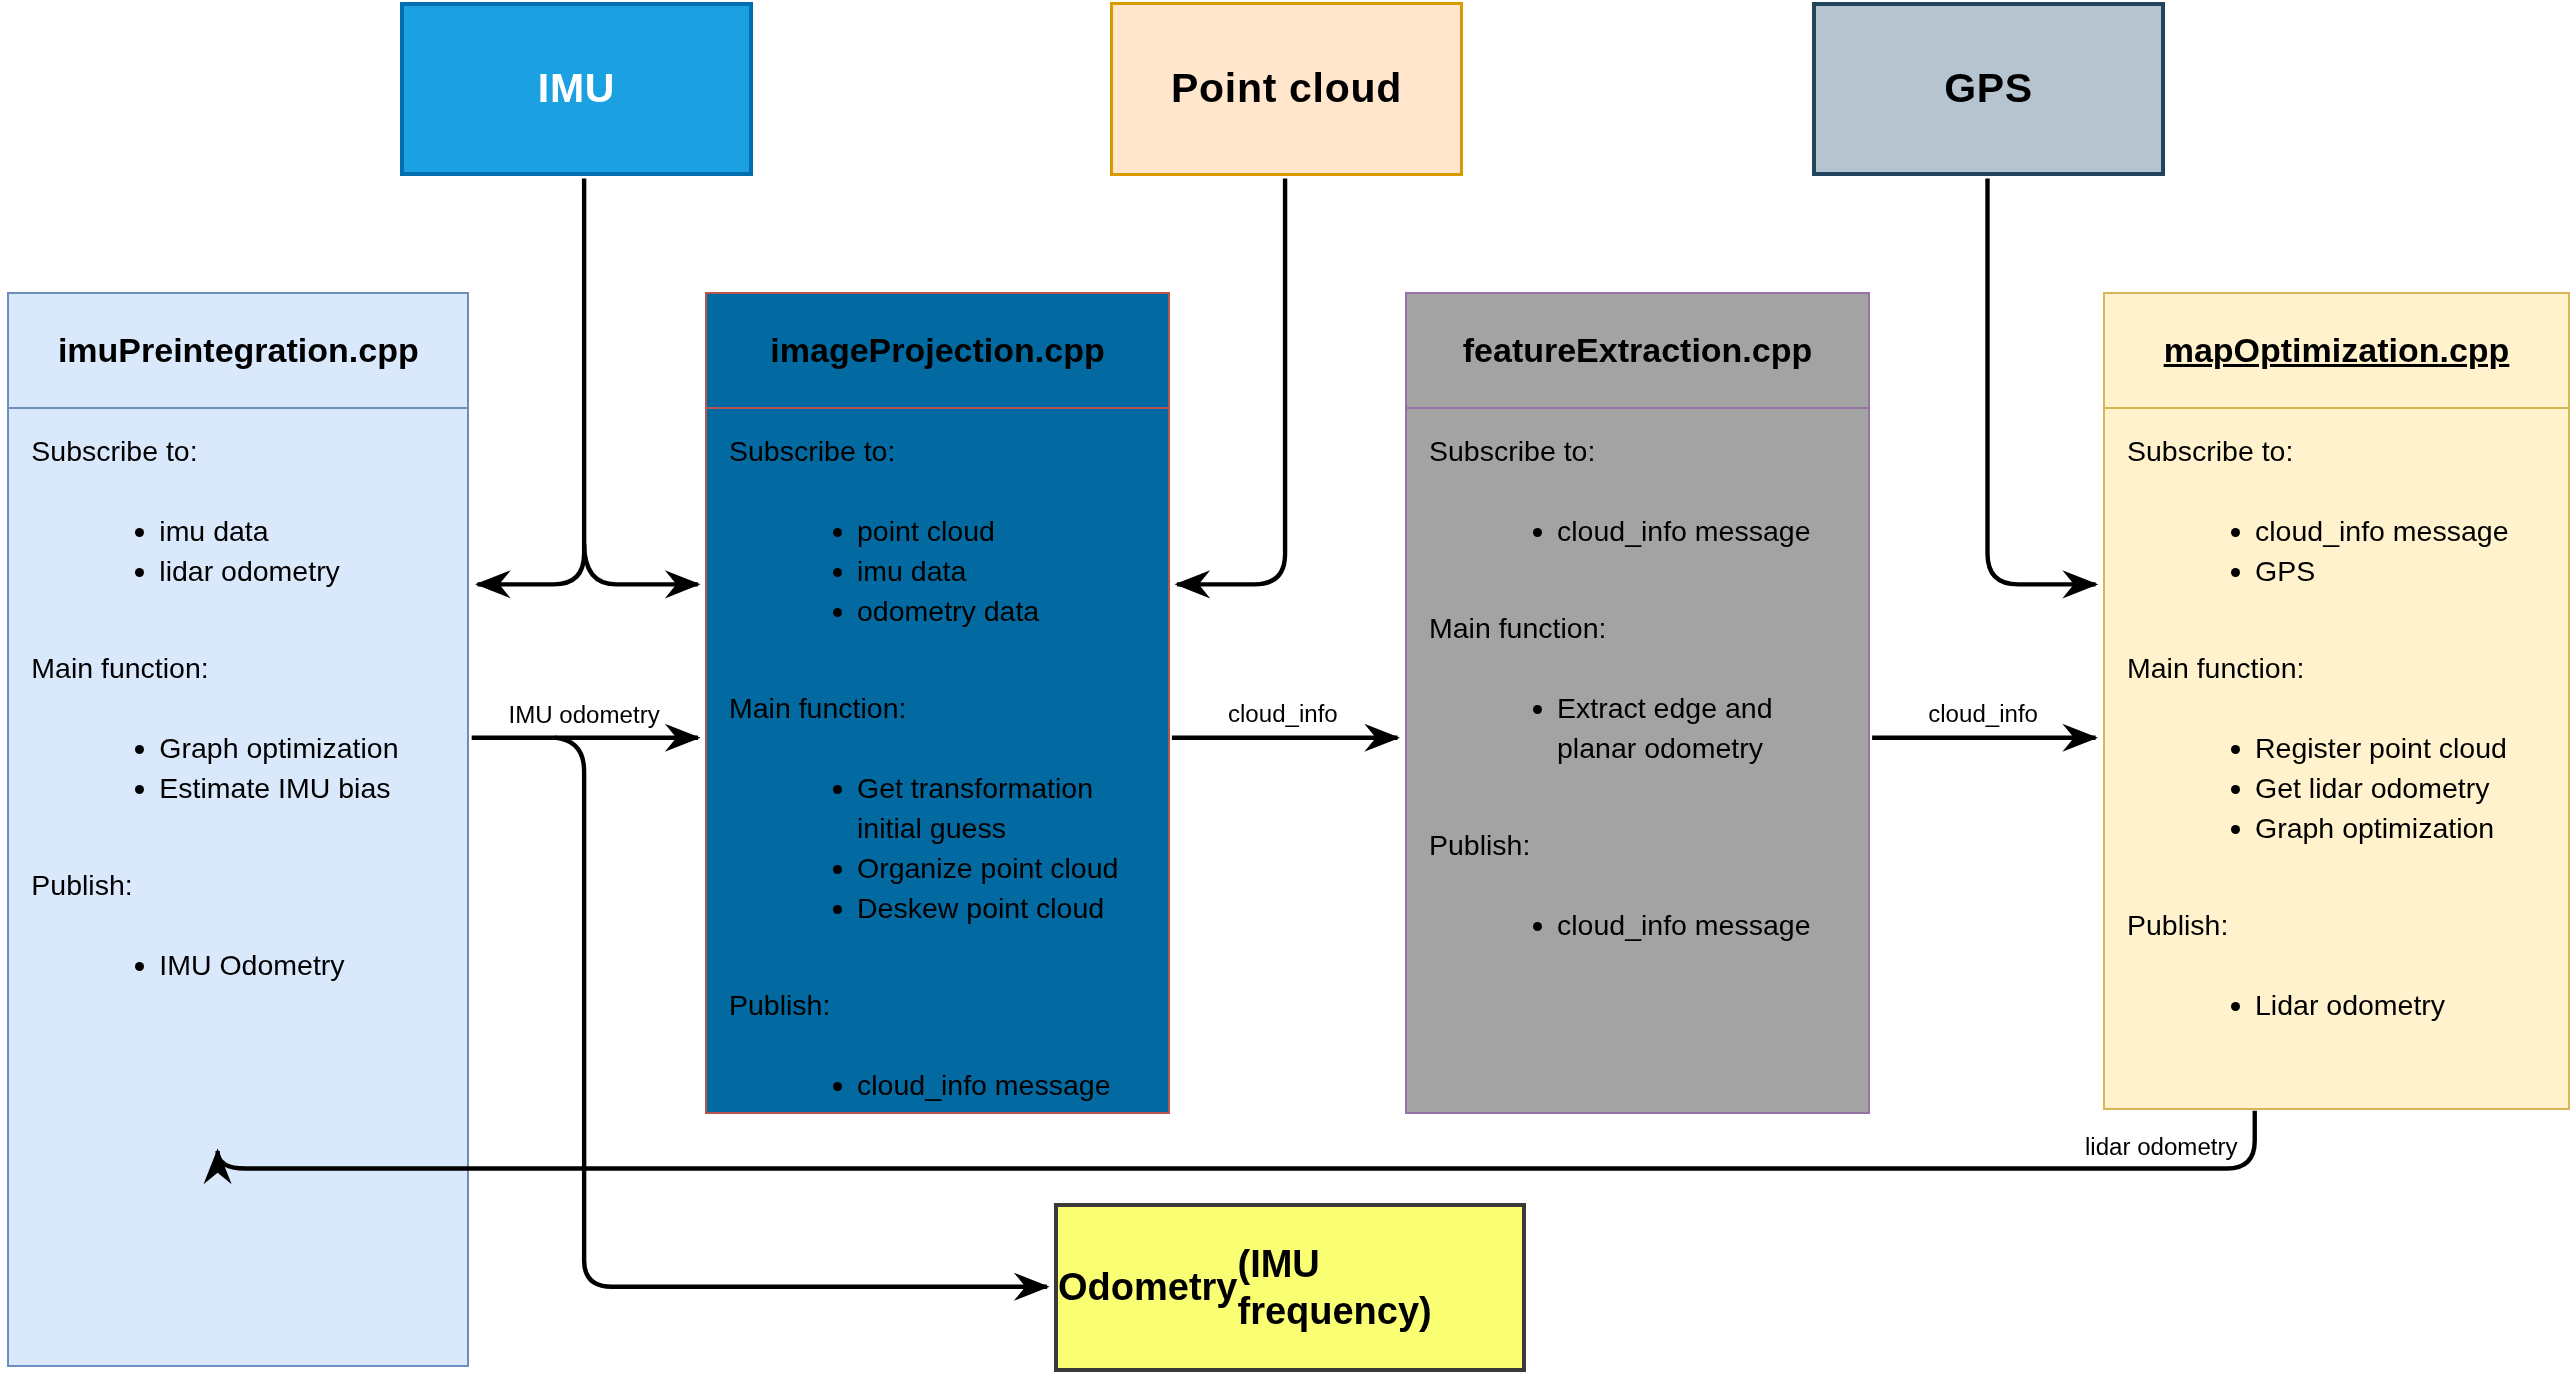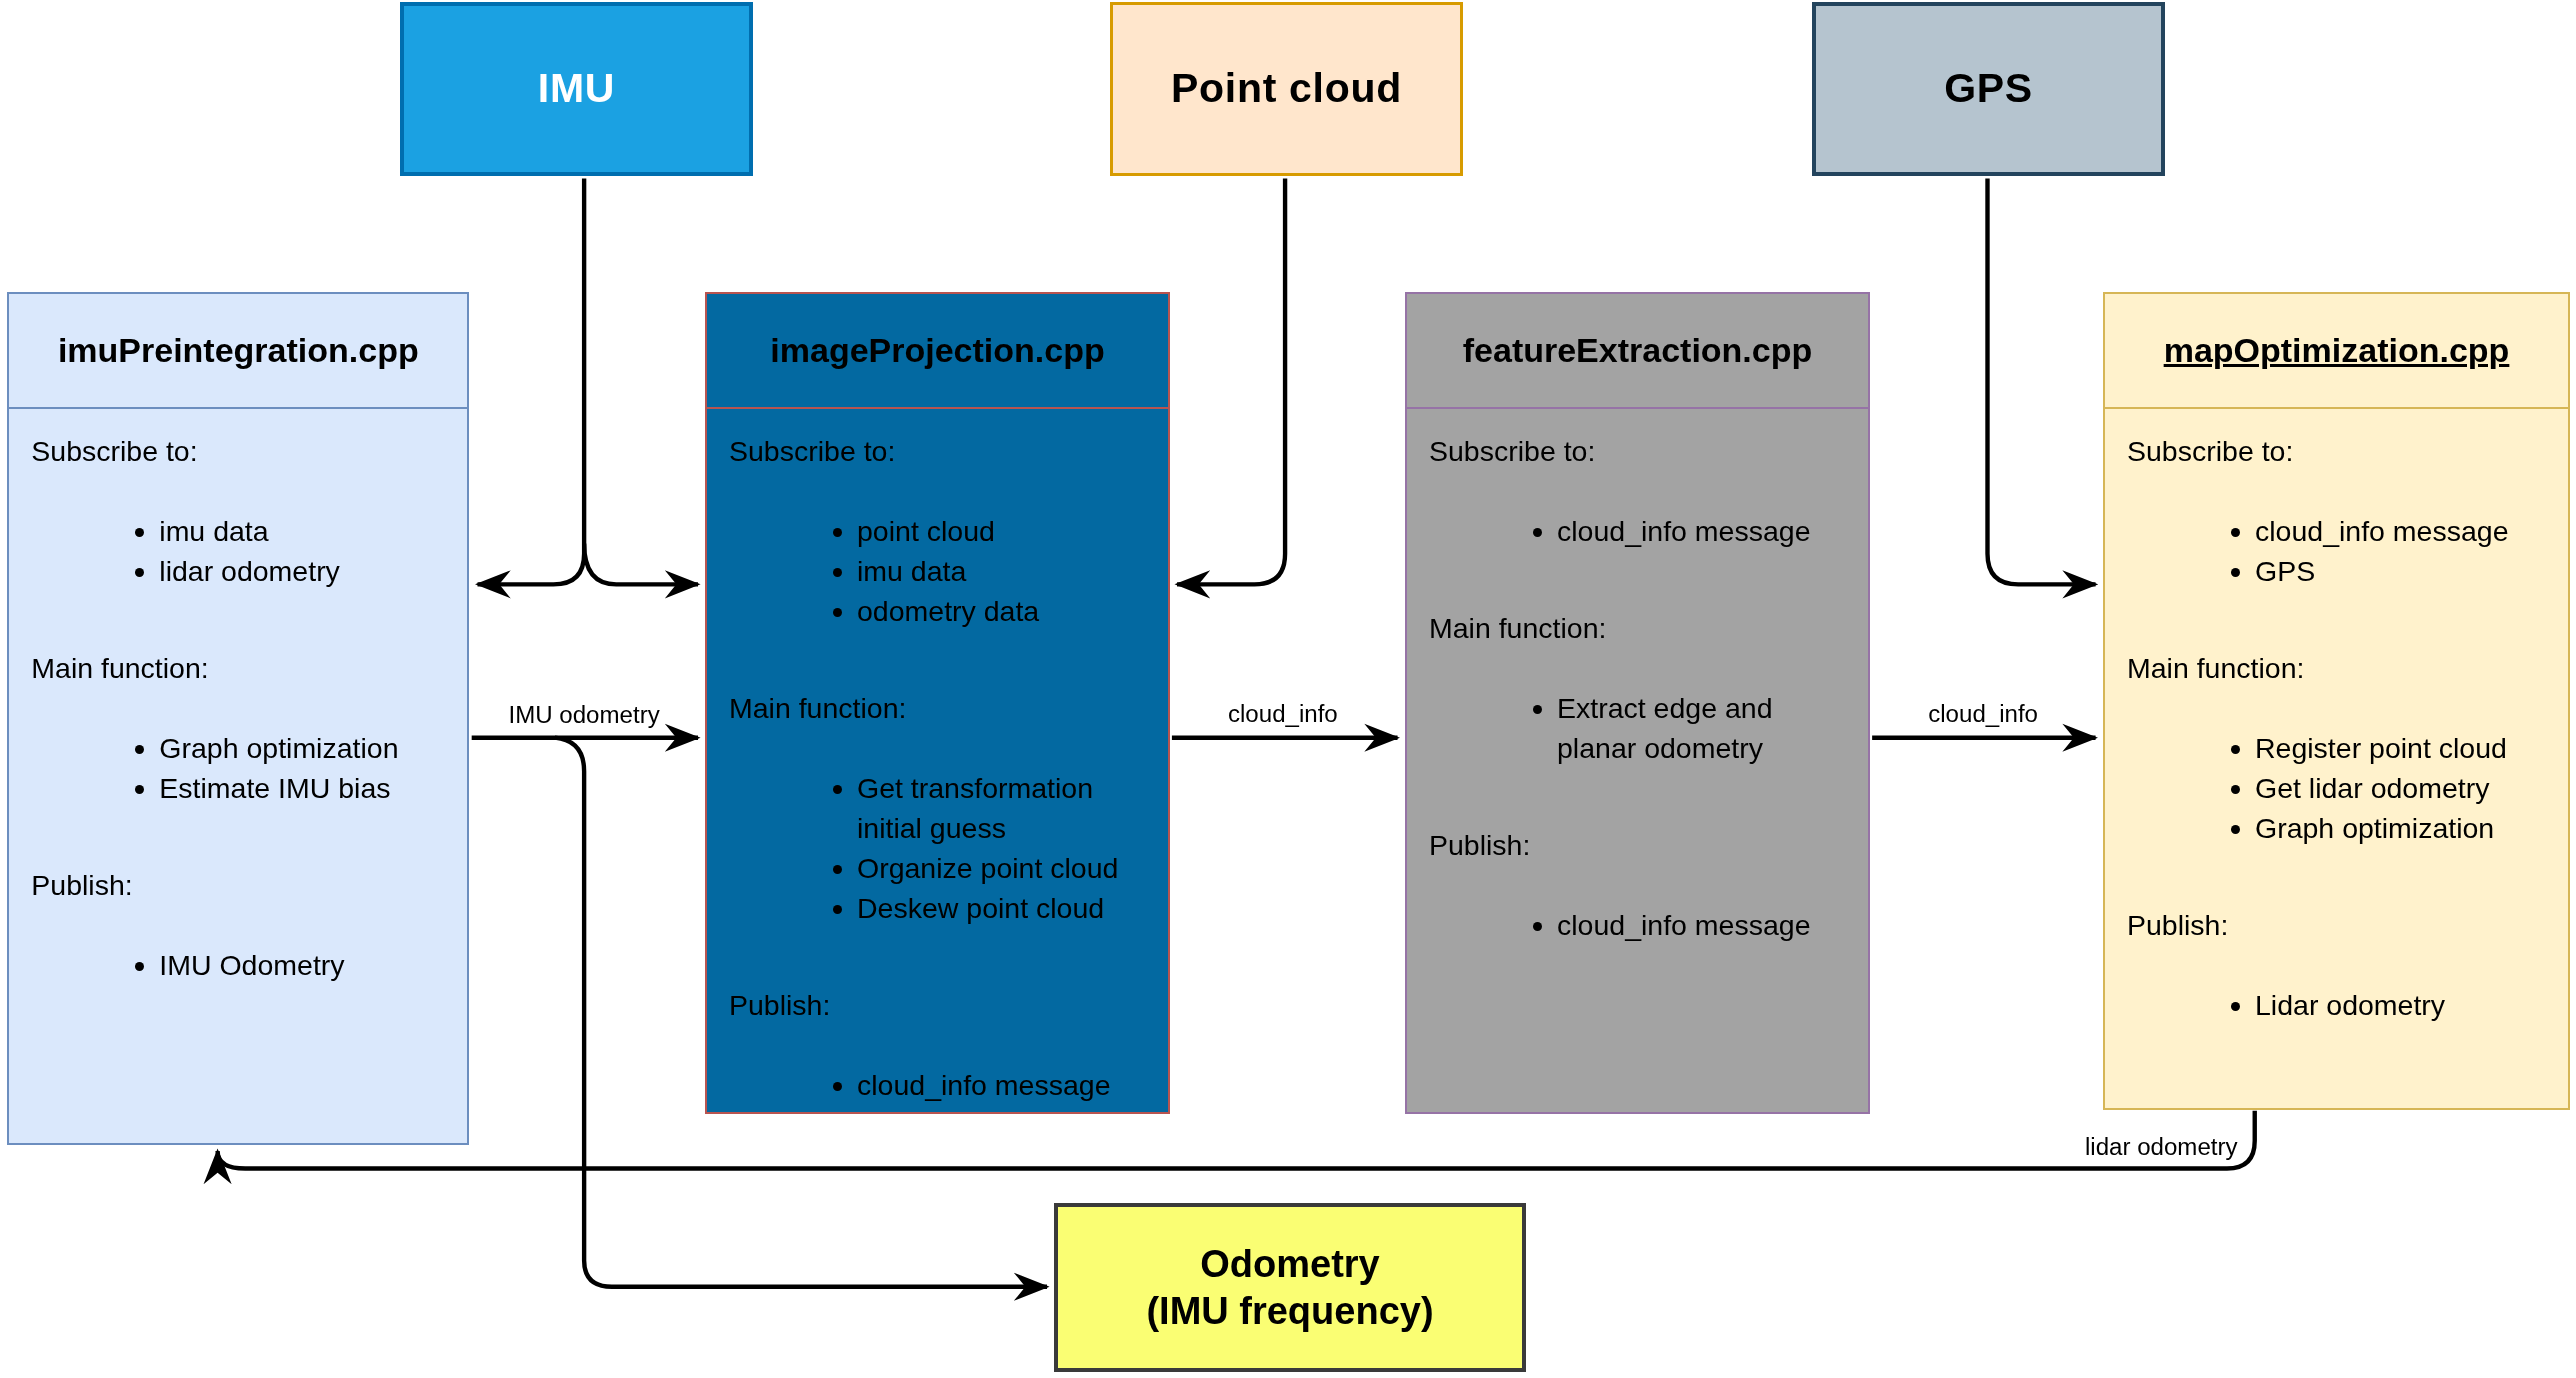--- a/index.html
+++ b/index.html
@@ -30,21 +30,21 @@
   .src-pc  { left: 1110px; background: #FFE6CC; border: 3.7px solid #D79B00; color: #000000; }
   .src-gps { left: 1812px; background: #B5C4CF; border: 4.4px solid #23445D; color: #000000; }
 
   
   .mod {
     position: absolute;
     top: 292px;
     box-sizing: border-box;
     color: #000;
   }
-  .mod1 { left: 7.3px;   width: 462px; height: 853px; background: #DAE8FC; border: 2.2px solid #6C8EBF; }
+  .mod1 { left: 7.3px;   width: 462px; height: 1075px; background: #DAE8FC; border: 2.2px solid #6C8EBF; }
   .mod2 { left: 705px;  width: 465px; height: 822px; background: #0369a1; border: 2.2px solid #B85450; }
   .mod3 { left: 1405px; width: 465px; height: 822px; background: #a3a3a3; border: 2.2px solid #9673A6; }
   .mod4 { left: 2103px; width: 467px; height: 818px; background: #FFF2CC; border: 2.2px solid #D6B656; }
   .mod-title {
     height: 113px;
     display: flex;
     align-items: center;
     justify-content: center;
     font-weight: bold;
     font-size: 34px;
@@ -71,21 +71,21 @@
   .out-box {
     position: absolute;
     left: 1054px;
     top: 1203px;
     width: 472px;
     height: 169px;
     box-sizing: border-box;
     background: #FAFE73;
     border: 4.4px solid #3A3A3A;
     display: flex;
-    flex-direction: column;
+    flex-direction: row;
     align-items: center;
     justify-content: center;
     font-weight: bold;
     font-size: 38px;
     line-height: 47px;
     color: #000;
   }
 
   
   svg.arrows {

